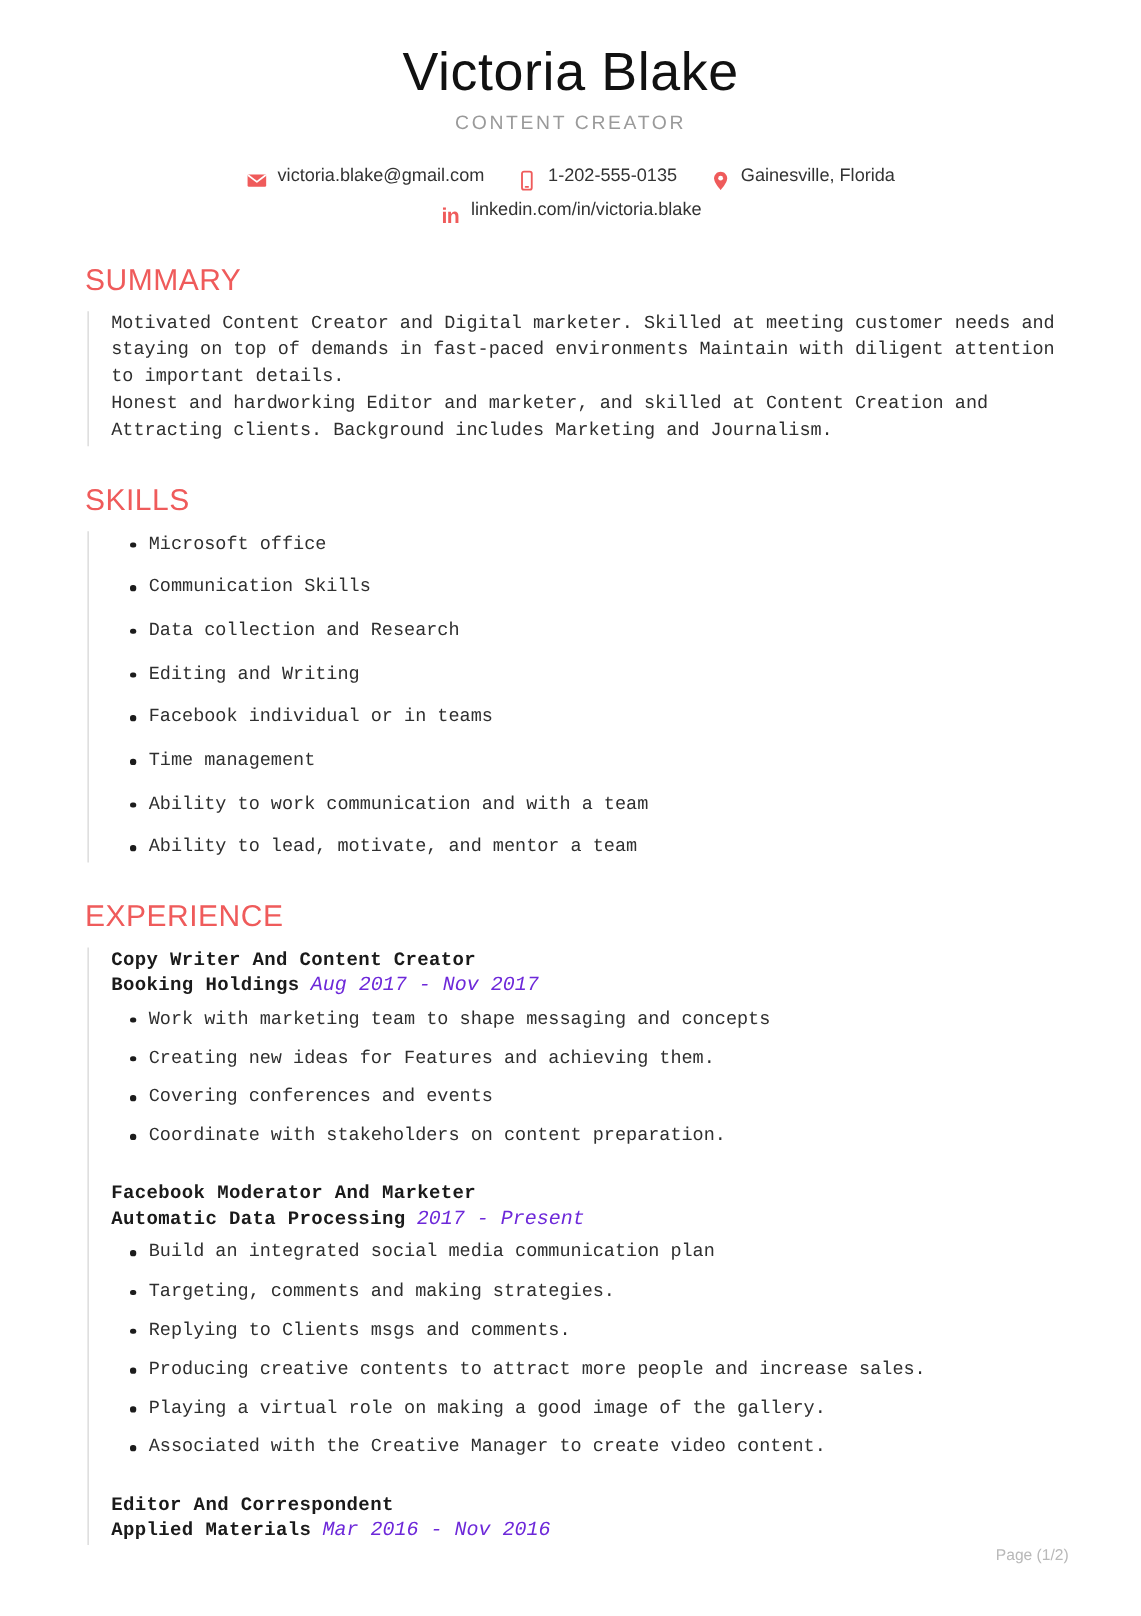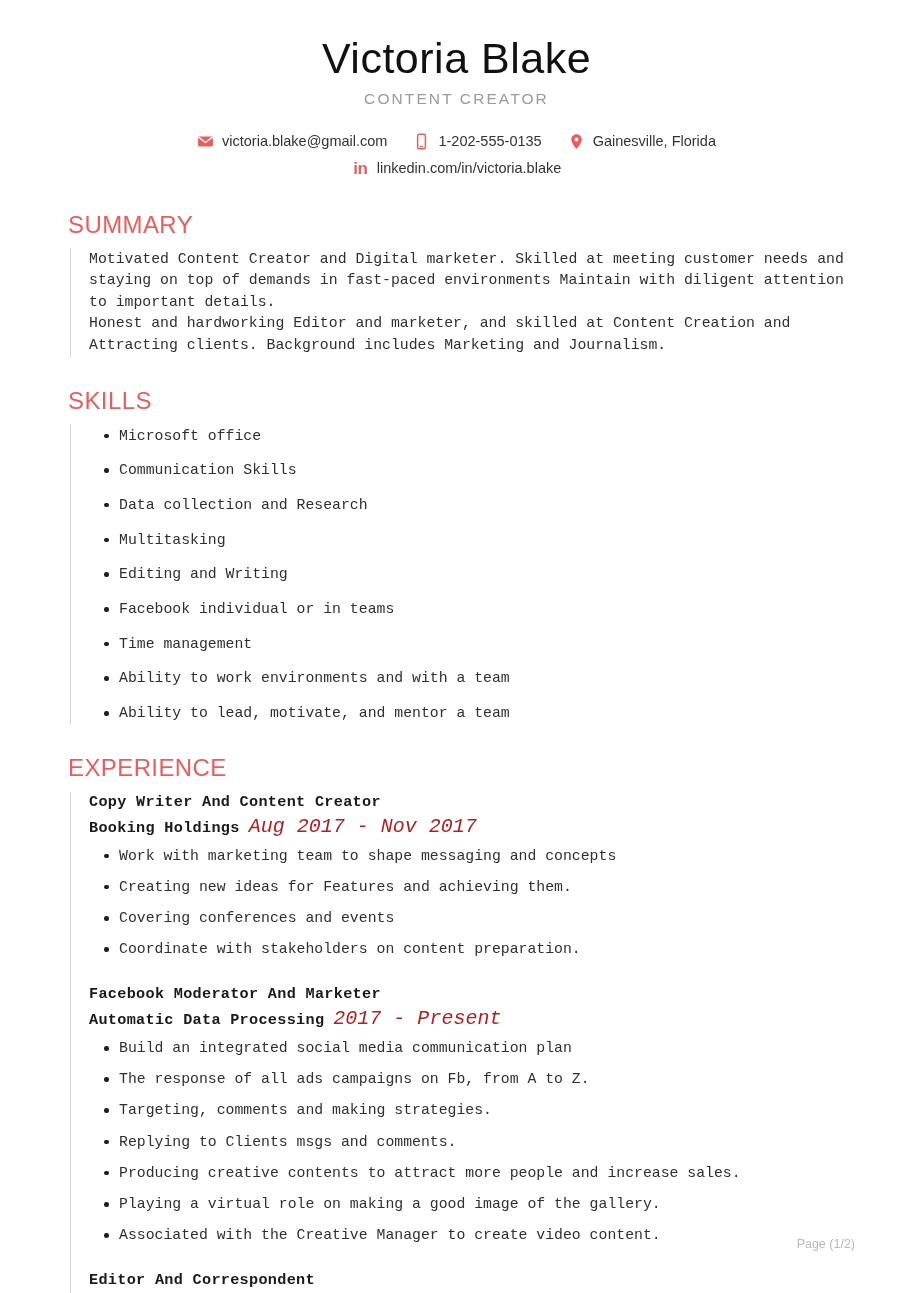--- a/index.html
+++ b/index.html
@@ -53,21 +53,21 @@
     justify-content: center;
     align-items: center;
     flex-wrap: nowrap;
     line-height: 1.6;
   }
   .contact-line + .contact-line {
     margin-top: 4px;
   }
   .contact-item {
     display: inline-flex;
-    align-items: center;
+    align-items: flex-end;
     font-size: 14.5px;
     color: #333333;
     margin: 0 13px;
     white-space: nowrap;
   }
   .contact-item .ico {
     display: inline-flex;
     align-items: center;
     justify-content: center;
     width: 17px;
@@ -166,23 +166,23 @@
     line-height: 1.35;
     margin-bottom: 5px;
   }
   .job-company {
     font-size: 15.2px;
     font-weight: bold;
     color: #1a1a1a;
     letter-spacing: 0.3px;
   }
   .job-dates {
-    font-size: 20px;
+    font-size: 16px;
     font-style: italic;
-    color: #b91c1c;
+    color: #6d28d9;
     margin-left: 9px;
   }
 
   
   .page-footer {
     position: absolute;
     right: 58px;
     bottom: 42px;
     font-size: 12.5px;
     color: #b9b9b9;
@@ -255,25 +255,24 @@
     </div>
   </div>
 
   <div class="section">
     <h2 class="section-title">SKILLS</h2>
     <div class="section-body">
       <ul class="bullets skill-list">
         <li>Microsoft office</li>
         <li>Communication Skills</li>
         <li>Data collection and Research</li>
-        <li>Multitasking</li>
         <li>Editing and Writing</li>
         <li>Facebook individual or in teams</li>
         <li>Time management</li>
-        <li>Ability to work environments and with a team</li>
+        <li>Ability to work communication and with a team</li>
         <li>Ability to lead, motivate, and mentor a team</li>
       </ul>
     </div>
   </div>
 
   <div class="section">
     <h2 class="section-title">EXPERIENCE</h2>
     <div class="section-body">
 
       <div class="job">
@@ -289,21 +288,20 @@
         </ul>
       </div>
 
       <div class="job">
         <div class="job-role">Facebook Moderator And Marketer</div>
         <div class="job-meta">
           <span class="job-company">Automatic Data Processing</span><span class="job-dates">2017 - Present</span>
         </div>
         <ul class="bullets duty-list">
           <li>Build an integrated social media communication plan</li>
-          <li>The response of all ads campaigns on Fb,  from A to Z.</li>
           <li>Targeting, comments and making strategies.</li>
           <li>Replying to Clients msgs and comments.</li>
           <li>Producing creative contents to attract more people and increase sales.</li>
           <li>Playing a virtual role on making a good image of the gallery.</li>
           <li>Associated with the Creative Manager to create video content.</li>
         </ul>
       </div>
 
       <div class="job">
         <div class="job-role">Editor And Correspondent</div>

